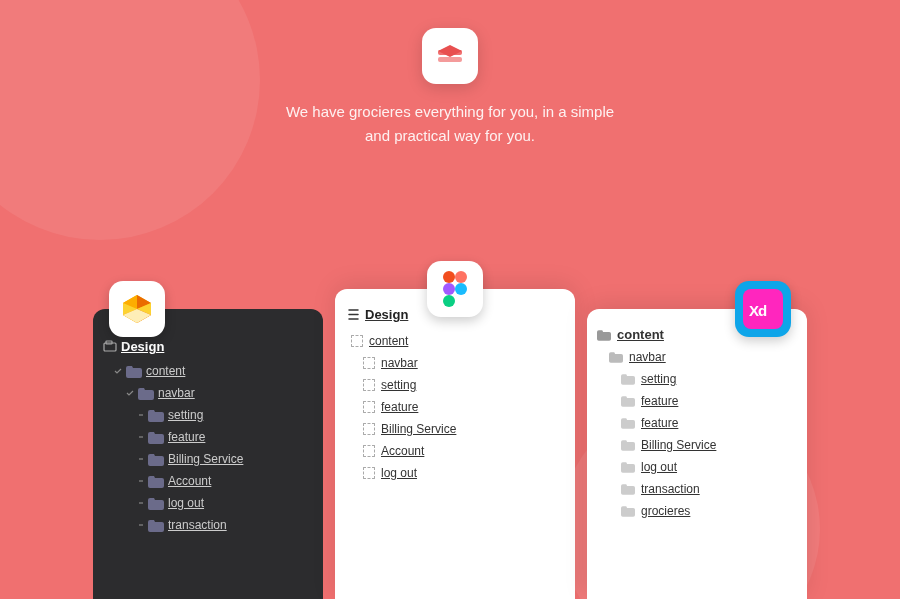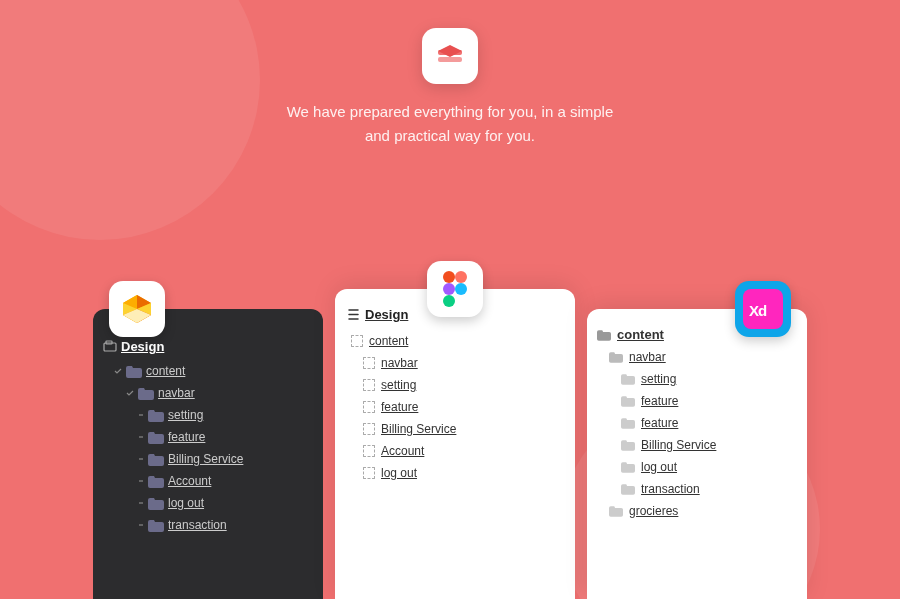--- a/index.html
+++ b/index.html
@@ -265,21 +265,21 @@
 <div class="header">
   <div class="app-icon">
 
     <svg viewBox="0 0 32 32" fill="none" xmlns="http://www.w3.org/2000/svg">
       <rect x="4" y="10" width="24" height="5" rx="2" fill="#F07070"></rect>
       <rect x="4" y="17" width="24" height="5" rx="2" fill="#F07070" opacity="0.7"></rect>
       <path d="M16 5 L28 11 L16 17 L4 11 Z" fill="#E85050"></path>
     </svg>
   </div>
   <p class="subtitle">
-    <span>We have prepared everything for you, in a simple</span><br>
+    <span>We have grocieres everything for you, in a simple</span><br>
     <span>and practical way for you.</span>
   </p>
 </div>
 
 <div class="cards-container">
 
   <div class="card-sketch">
     <div class="tool-badge">
 
       <svg width="36" height="36" viewBox="0 0 36 36">
@@ -508,21 +508,21 @@
           <span>log out</span>
         </div>
 
         <div class="layer-row" style="padding-left:34px;">
           <svg class="xd-folder" viewBox="0 0 16 13" fill="none">
             <path d="M0 3 Q0 1 2 1 L6 1 L7 3 L14 3 Q16 3 16 5 L16 11 Q16 13 14 13 L2 13 Q0 13 0 11 Z" fill="#ccc"></path>
           </svg>
           <span>transaction</span>
         </div>
 
-        <div class="layer-row" style="padding-left:22px;">
+        <div class="layer-row" style="padding-left:34px;">
           <svg class="xd-folder" viewBox="0 0 16 13" fill="none">
             <path d="M0 3 Q0 1 2 1 L6 1 L7 3 L14 3 Q16 3 16 5 L16 11 Q16 13 14 13 L2 13 Q0 13 0 11 Z" fill="#ccc"></path>
           </svg>
           <span>grocieres</span>
         </div>
       </div>
     </div>
   </div>
 
 </div>

